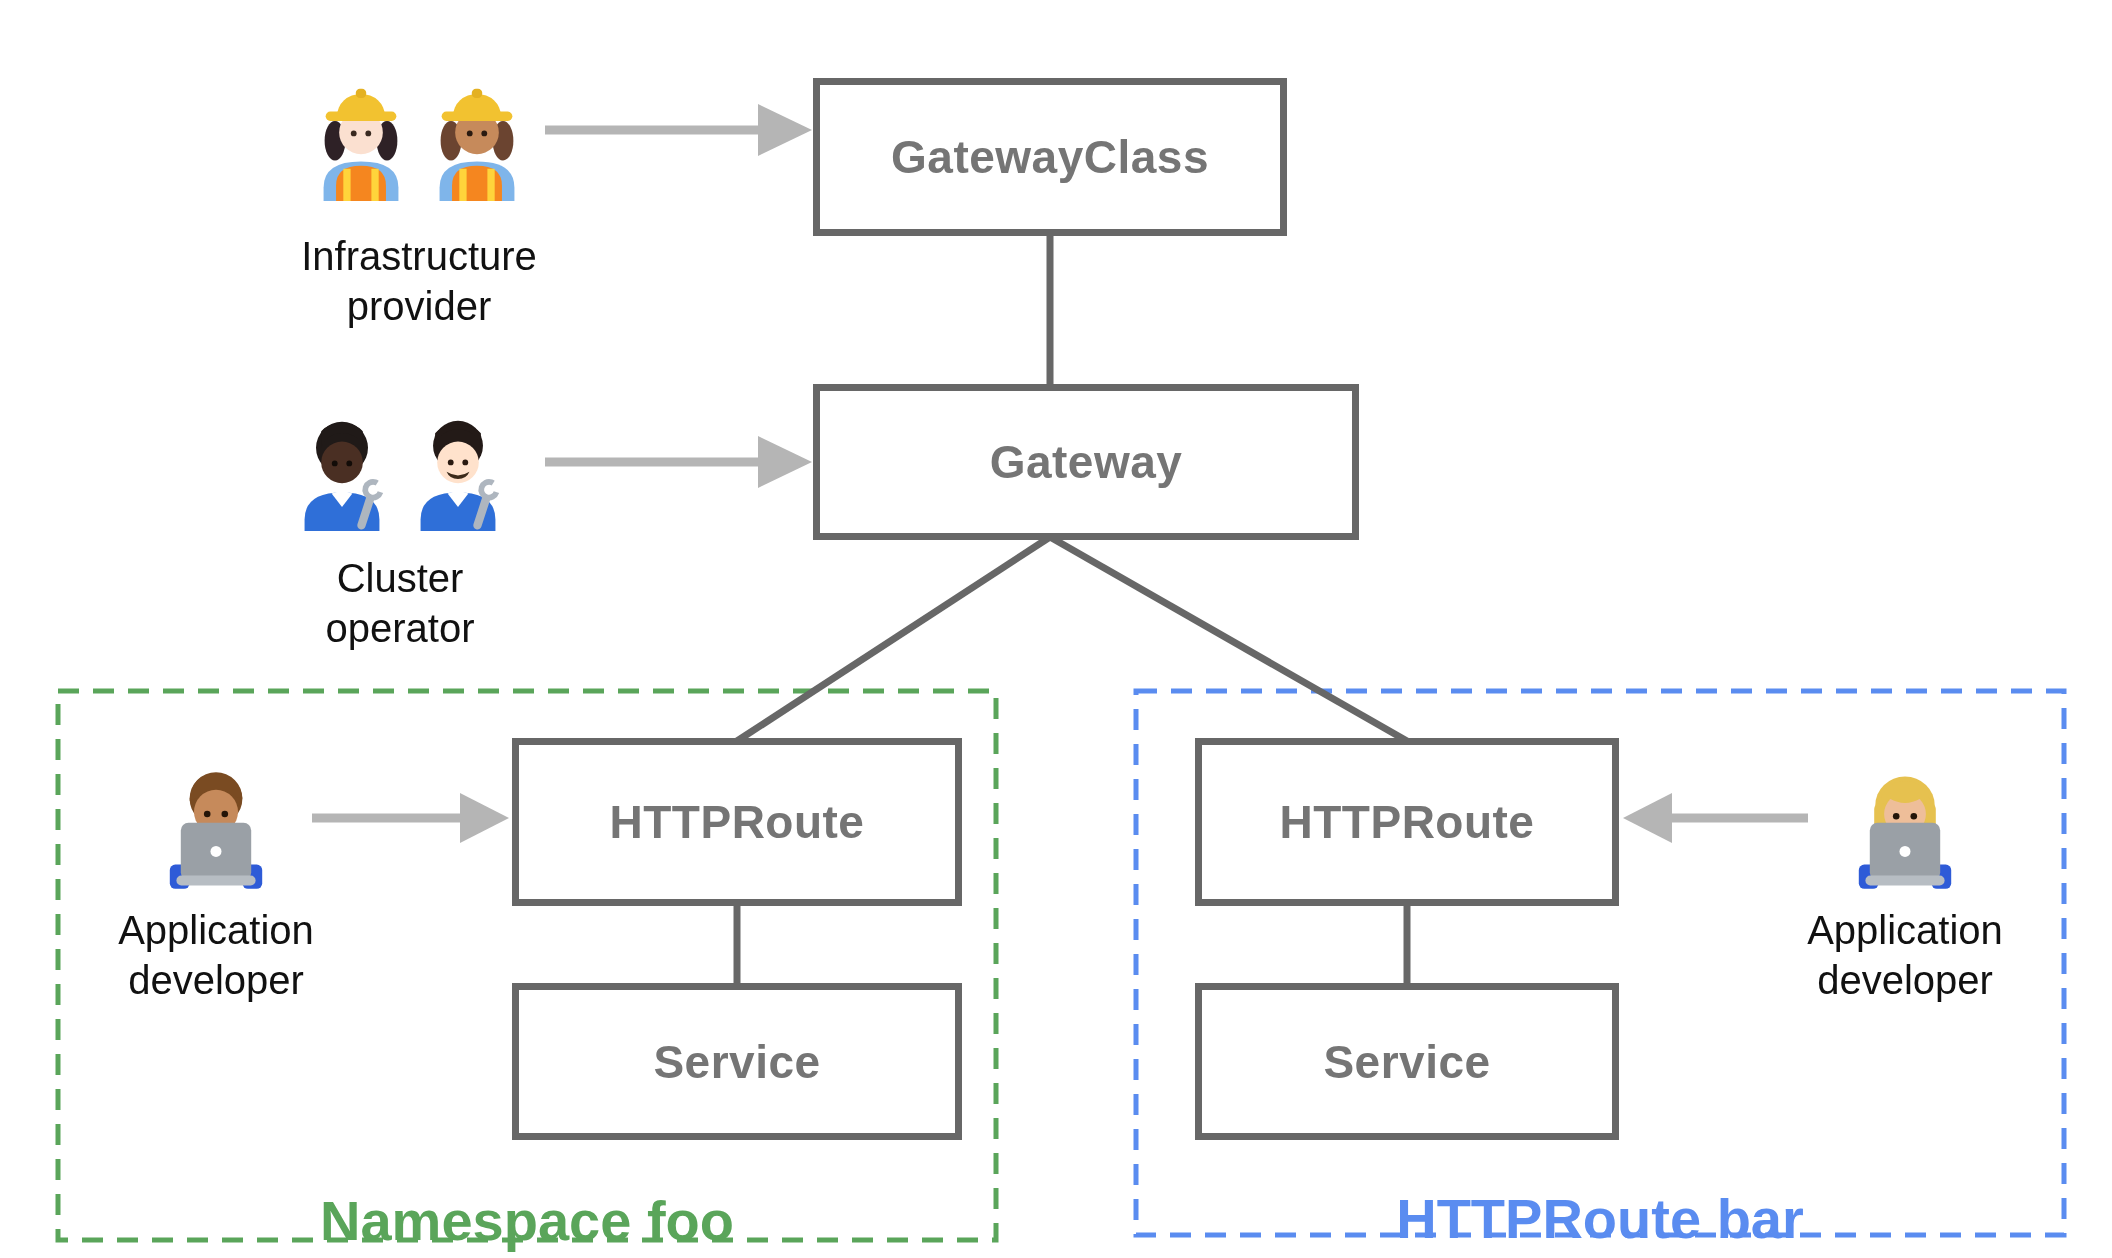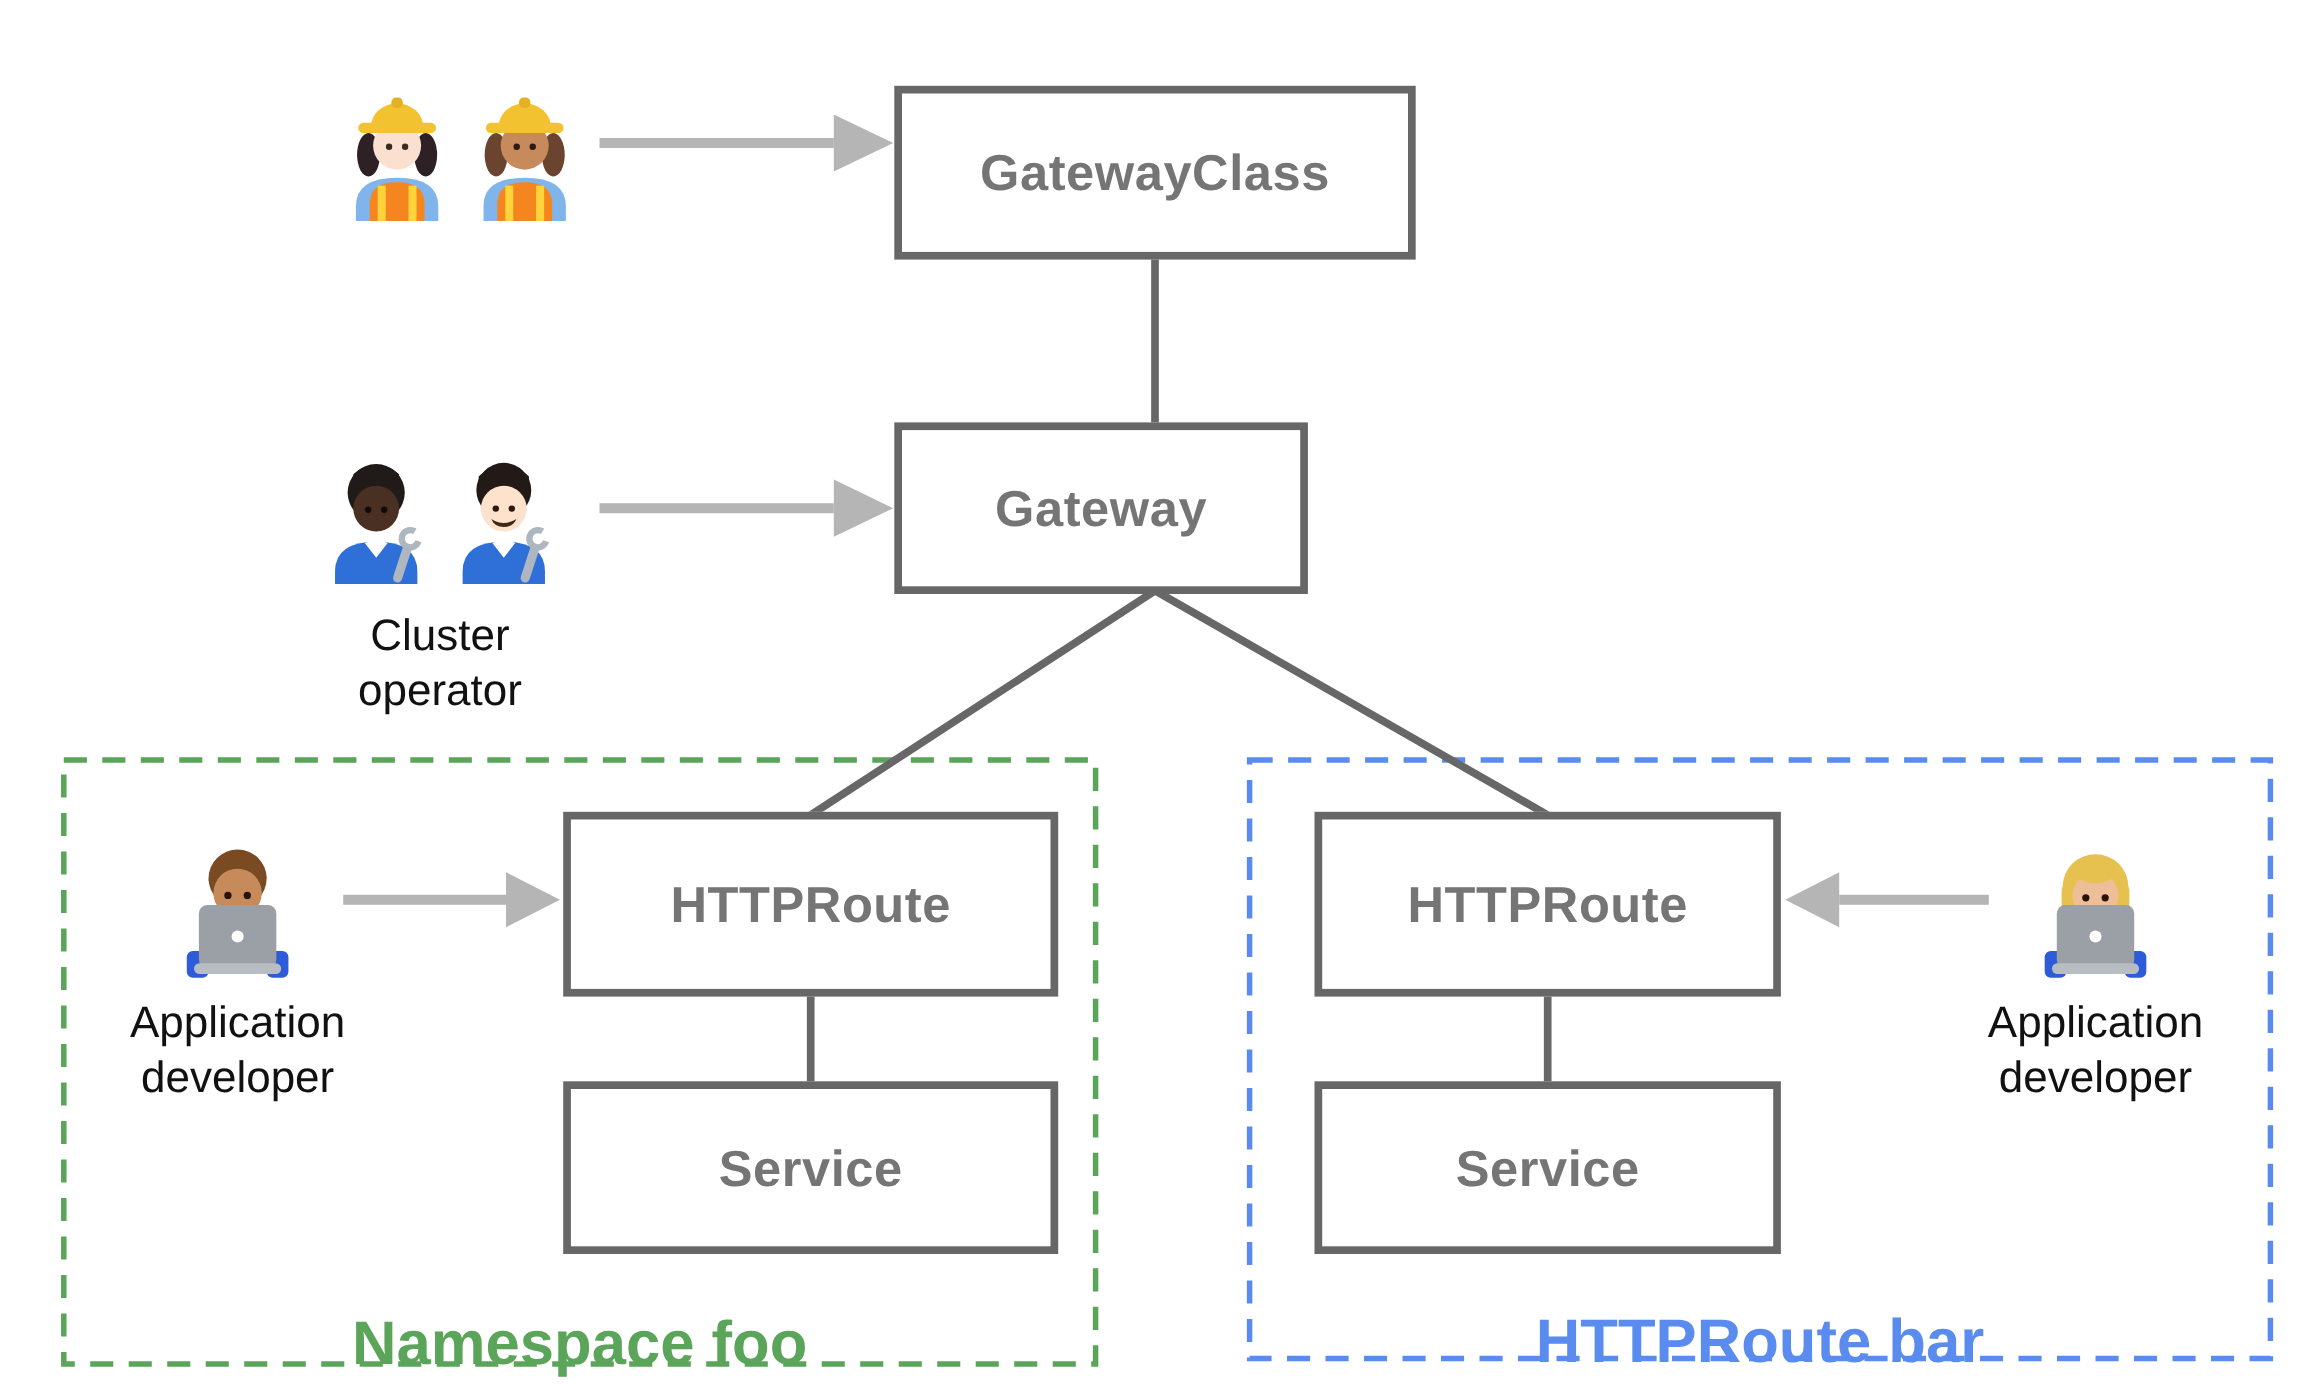--- a/index.html
+++ b/index.html
@@ -22,21 +22,21 @@
   .layer{position:absolute;left:0;top:0;width:2112px;height:1258px;pointer-events:none;}
   .node{
     position:absolute;box-sizing:border-box;
     border:7px solid var(--color-node-border);
     background:#fff;
     display:flex;align-items:center;justify-content:center;
     font-weight:bold;font-size:46px;letter-spacing:0.5px;
     color:var(--color-node-text);
   }
   .node-gatewayclass{left:813px;top:51px;width:474px;height:158px;margin-top:27px;}
-  .node-gateway{left:813px;top:384px;width:376px;height:156px;}
+  .node-gateway{left:813px;top:384px;width:546px;height:156px;}
   .node-httproute-foo{left:512px;top:738px;width:450px;height:168px;}
   .node-service-foo{left:512px;top:983px;width:450px;height:157px;}
   .node-httproute-bar{left:1195px;top:738px;width:424px;height:168px;}
   .node-service-bar{left:1195px;top:983px;width:424px;height:157px;}
 
   .persona{position:absolute;display:flex;flex-direction:column;align-items:center;}
   .persona .icons{display:flex;gap:12px;align-items:flex-end;}
   .persona .plabel{
     text-align:center;font-size:40px;line-height:1.26;
     color:var(--color-persona-text);white-space:nowrap;
@@ -139,20 +139,24 @@
         <circle cx="43" cy="61" r="2.8" fill="#2A1A10"></circle>
         <circle cx="57" cy="61" r="2.8" fill="#2A1A10"></circle>
         <path d="M27 44 a23 21 0 0 1 46 0 Z" fill="#F2C230"></path>
         <rect x="16" y="40" width="68" height="9" rx="4.5" fill="#F2C230"></rect>
         <rect x="45" y="18" width="10" height="9" rx="4" fill="#E4B122"></rect>
         <path d="M14 126 v-13 q0 -25 36 -25 q36 0 36 25 v13 Z" fill="#7FB5EA"></path>
         <path d="M26 126 v-15 q0 -19 24 -19 q24 0 24 19 v15 Z" fill="#F5861F"></path>
         <rect x="33" y="95" width="7" height="31" fill="#FFD43B"></rect>
         <rect x="60" y="95" width="7" height="31" fill="#FFD43B"></rect>
       </svg>
+    </div>
+    <div class="plabel">
+      <div>Infrastructure</div>
+      <div>provider</div>
     </div>
   </div>
 
   <div class="persona persona-cluster">
     <div class="icons">
       <svg viewBox="0 0 100 126" width="104" height="131">
         <circle cx="50" cy="46" r="25" fill="#201A18"></circle>
         <circle cx="50" cy="60" r="20" fill="#4A2F23"></circle>
         <circle cx="43" cy="61" r="2.8" fill="#120C08"></circle>
         <circle cx="57" cy="61" r="2.8" fill="#120C08"></circle>

